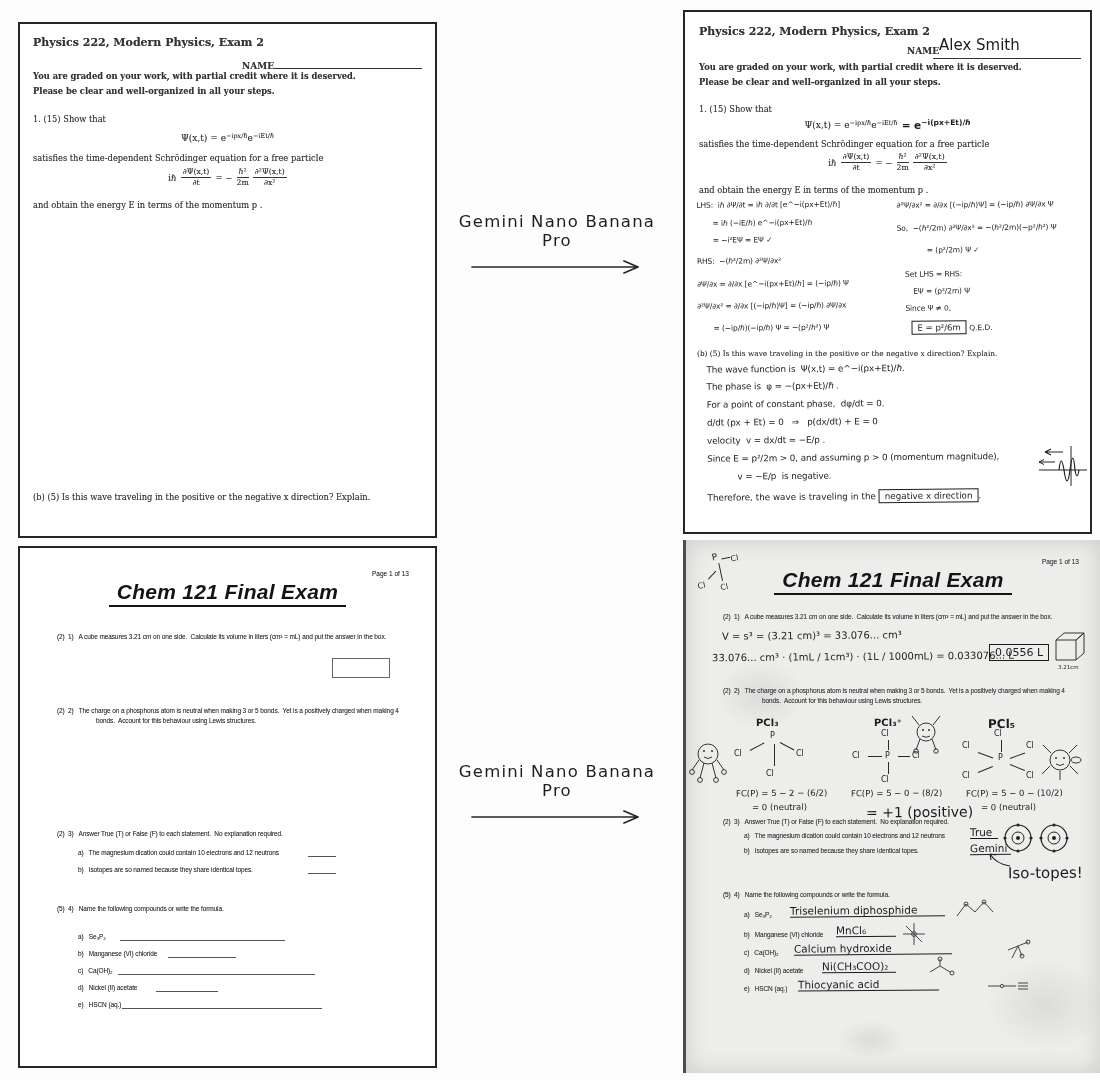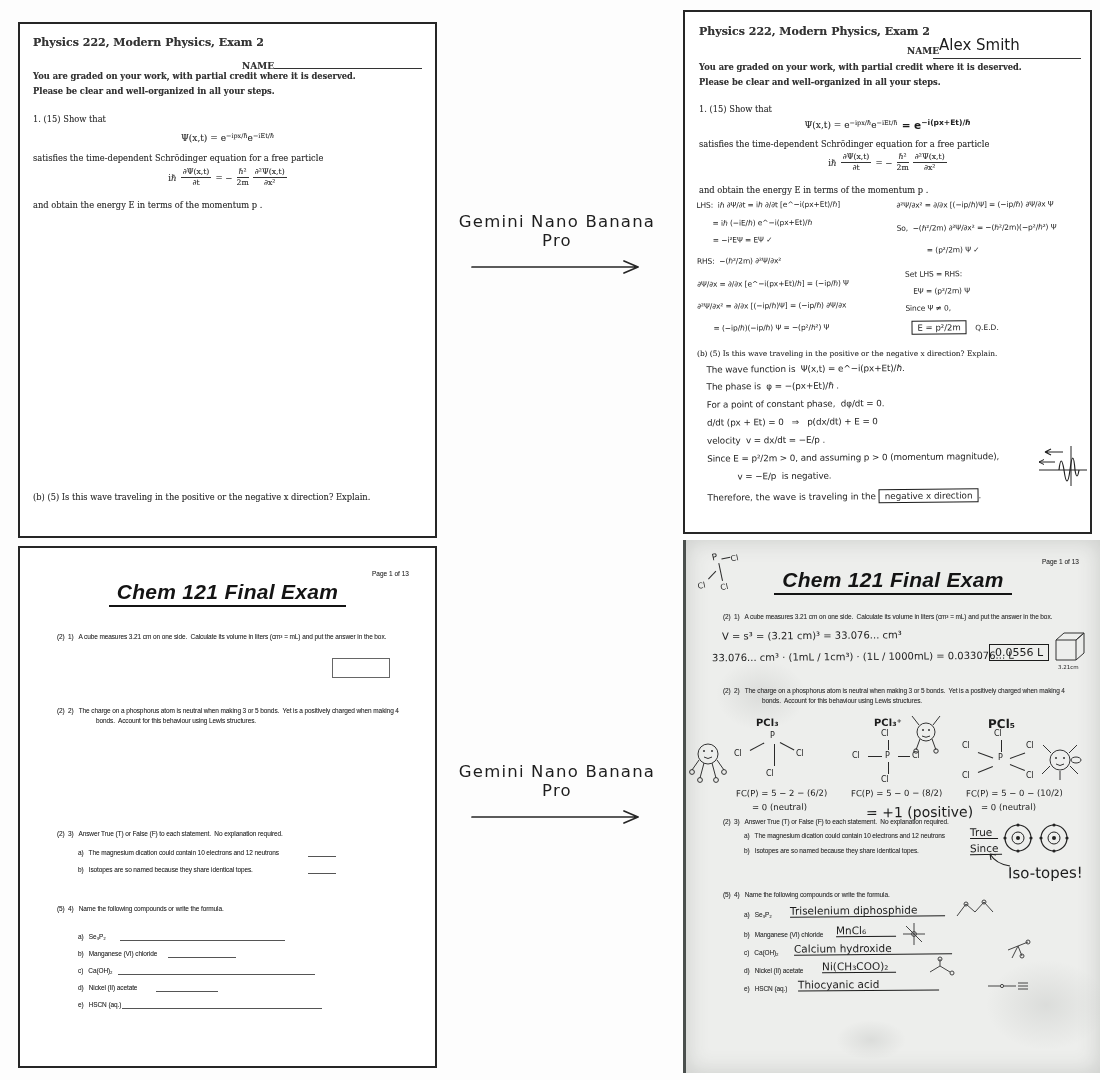--- a/index.html
+++ b/index.html
@@ -122,22 +122,22 @@
     <div class="wl ind1" style="height:20px">= (−ip/ℏ)(−ip/ℏ) Ψ = −(p²/ℏ²) Ψ</div>
   </div>
   <div class="abs hand handblk" style="left:212px;top:188px;width:194px;font-size:7.5px">
     <div class="wl" style="height:23px">∂²Ψ/∂x² = ∂/∂x [(−ip/ℏ)Ψ] = (−ip/ℏ) ∂Ψ/∂x Ψ</div>
     <div class="wl" style="height:22px">So,  −(ℏ²/2m) ∂²Ψ/∂x² = −(ℏ²/2m)(−p²/ℏ²) Ψ</div>
     <div class="wl ind2" style="height:24px">= (p²/2m) Ψ ✓</div>
     <div class="wl ind3" style="height:17px">Set LHS = RHS:</div>
     <div class="wl ind1" style="height:17px">EΨ = (p²/2m) Ψ</div>
     <div class="wl ind3" style="height:17px">Since Ψ ≠ 0,</div>
     <div style="padding-left:14px">
-      <span class="bx" style="font-size:8.5px">E = p²/2m</span>
-      <span style="font-size:7.5px;margin-left:6px">Q.E.D.</span>
+      <span class="bx" style="font-size:8.5px">E = p²/6m</span>
+      <span style="font-size:7.5px;margin-left:0">Q.E.D.</span>
     </div>
   </div>
 
   <div class="abs serif ptxt" style="left:12px;top:337px;font-size:7.4px">(b) (5) Is this wave traveling in the positive or the negative  x  direction? Explain.</div>
   <div class="abs hand handblk" style="left:22px;top:351px;width:384px;font-size:8.8px">
     <div class="wl" style="height:17px">The wave function is  Ψ(x,t) = e^−i(px+Et)/ℏ.</div>
     <div class="wl" style="height:18px">The phase is  φ = −(px+Et)/ℏ .</div>
     <div class="wl" style="height:18px">For a point of constant phase,  dφ/dt = 0.</div>
     <div class="wl" style="height:18px">d/dt (px + Et) = 0   ⇒   p(dx/dt) + E = 0</div>
     <div class="wl" style="height:18px">velocity  v = dx/dt = −E/p .</div>
@@ -297,21 +297,21 @@
   <div class="abs hand handblk" style="left:66px;top:262px;font-size:8.5px">= 0  (neutral)</div>
   <div class="abs hand handblk" style="left:165px;top:248px;font-size:8.5px">FC(P) = 5 − 0 − (8/2)</div>
   <div class="abs hand handblk" style="left:180px;top:264px;font-size:14px">= +1  (positive)</div>
   <div class="abs hand handblk" style="left:280px;top:248px;font-size:8.5px">FC(P) = 5 − 0 − (10/2)</div>
   <div class="abs hand handblk" style="left:295px;top:262px;font-size:8.5px">= 0  (neutral)</div>
 
   <div class="q scantxt" style="left:37px;top:277px">(2)  3)   Answer True (T) or False (F) to each statement.  No explanation required.</div>
   <div class="qi scantxt" style="left:58px;top:292px">a)   The magnesium dication could contain 10 electrons and 12 neutrons</div>
   <div class="qi scantxt" style="left:58px;top:307px">b)   Isotopes are so named because they share identical topes.</div>
   <div class="abs hand ul handblk" style="left:284px;top:286px;font-size:10.5px;padding-right:6px">True</div>
-  <div class="abs hand ul handblk" style="left:284px;top:302px;font-size:10.5px;padding-right:4px">Since</div>
+  <div class="abs hand ul handblk" style="left:284px;top:302px;font-size:10.5px;padding-right:4px">Gemini</div>
   <svg class="abs" style="left:316px;top:282px" width="32" height="32" viewBox="0 0 32 32">
     <circle cx="16" cy="16" r="13" stroke="#222" fill="none" stroke-width="1.2"></circle>
     <circle cx="16" cy="16" r="6" stroke="#222" fill="none" stroke-width="1"></circle>
     <circle cx="16" cy="16" r="2" fill="#222"></circle>
     <circle cx="16" cy="3" r="1.6" fill="#222"></circle>
       <circle cx="16" cy="29" r="1.6" fill="#222"></circle>
     <circle cx="3" cy="16" r="1.6" fill="#222"></circle>
       <circle cx="29" cy="16" r="1.6" fill="#222"></circle>
   </svg>
   <svg class="abs" style="left:352px;top:282px" width="32" height="32" viewBox="0 0 32 32">

